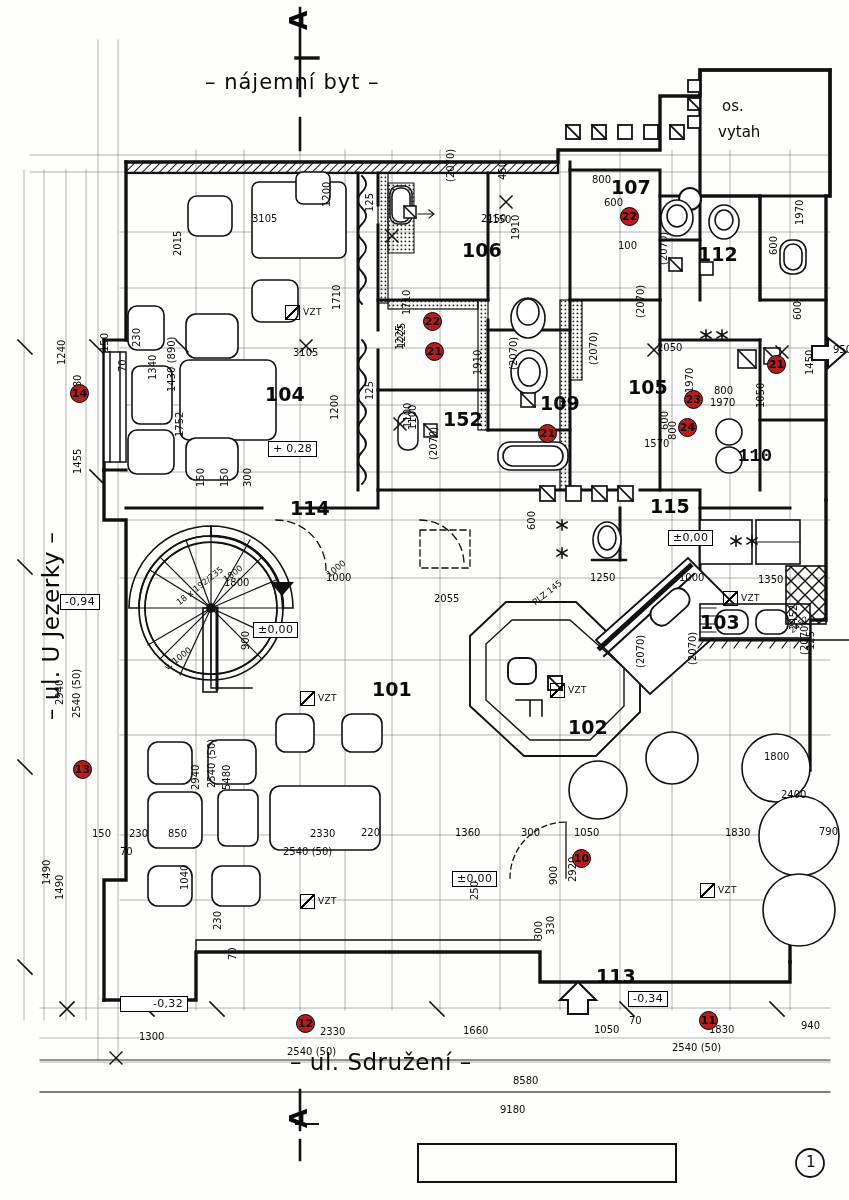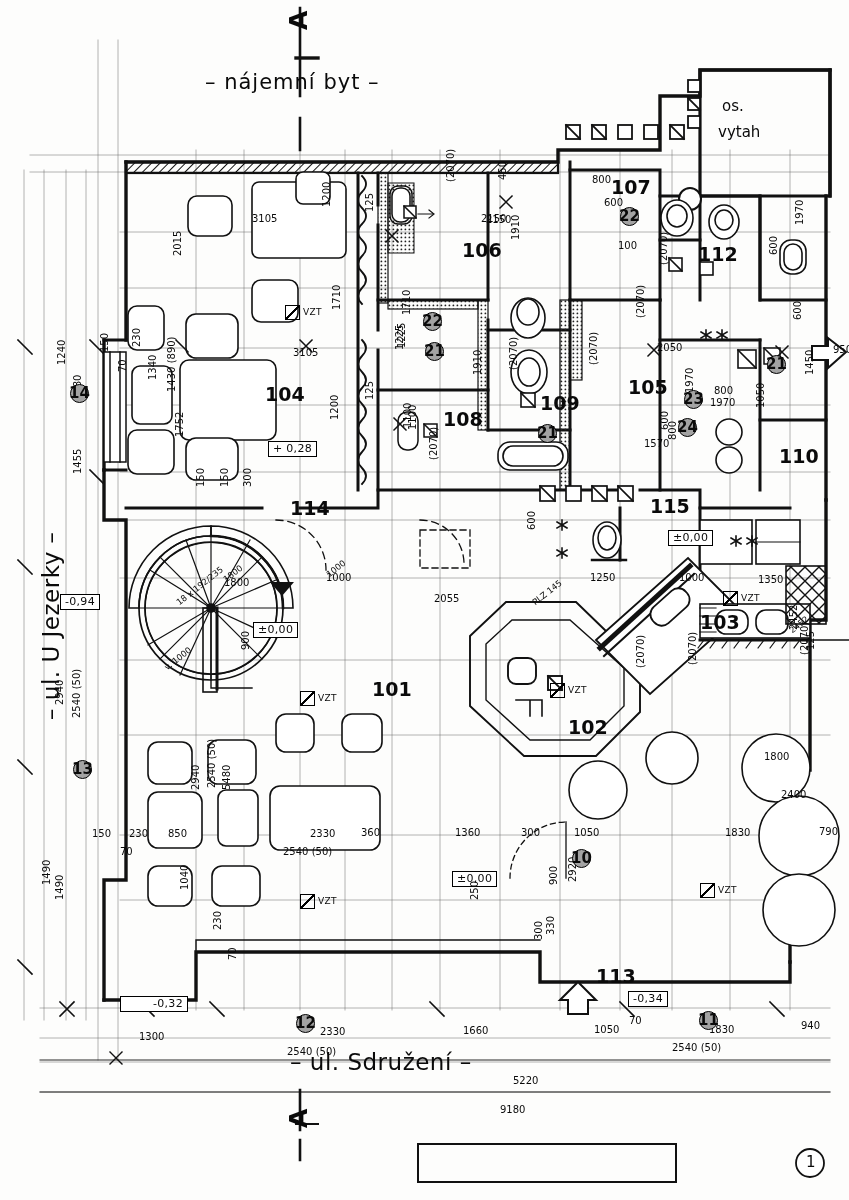--- a/index.html
+++ b/index.html
@@ -31,21 +31,21 @@
   .lvl{
     font-size:11px;border:1.4px solid #000;padding:1px 4px 2px 4px;
     background:#fff;letter-spacing:.3px;
   }
 
   .vzt{font-size:9px;letter-spacing:.3px;}
 
   .circ{
     width:17px;height:17px;border:1.6px solid #000;border-radius:50%;
     display:flex;align-items:center;justify-content:center;
-    font-size:15px;background:#a3a3a3;font-weight:600;
+    font-size:11px;background:#b91c1c;font-weight:600;
   }
 
   .titleblock{
     position:absolute;border:1.8px solid #000;background:#fff;
     padding:4px 10px 5px 10px;font-size:17px;letter-spacing:.6px;
   }
   .sect-A{font-size:25px;font-weight:600;transform-origin:0 0;}
   .os-vytah{font-size:15px;line-height:1.35;}
 </style>
 </head>
@@ -445,23 +445,23 @@
 <div class="lbl" style="left:806px;top:1155px;font-size:15px;">1</div>
 
 <div id="rooms-layer">
       <div class="lbl room" style="left: 372px; top: 680px;">101</div>
       <div class="lbl room" style="left: 568px; top: 718px;">102</div>
       <div class="lbl room" style="left: 700px; top: 613px;">103</div>
       <div class="lbl room" style="left: 265px; top: 385px;">104</div>
       <div class="lbl room" style="left: 628px; top: 378px;">105</div>
       <div class="lbl room" style="left: 462px; top: 241px;">106</div>
       <div class="lbl room" style="left: 611px; top: 178px;">107</div>
-      <div class="lbl room" style="left: 443px; top: 410px;">108</div>
+      <div class="lbl room" style="left: 443px; top: 410px;">152</div>
       <div class="lbl room" style="left: 540px; top: 394px;">109</div>
-      <div class="lbl room" style="left: 779px; top: 447px;">110</div>
+      <div class="lbl room" style="left: 738px; top: 447px; font-family: Liberation Mono, monospace;">110</div>
       <div class="lbl room" style="left: 698px; top: 245px;">112</div>
       <div class="lbl room" style="left: 596px; top: 967px;">113</div>
       <div class="lbl room" style="left: 290px; top: 499px;">114</div>
       <div class="lbl room" style="left: 650px; top: 497px;">115</div>
     </div>
 <div id="levels-layer">
       <div class="lbl lvl" style="left: 268px; top: 441px;">+ 0,28</div>
       <div class="lbl lvl" style="left: 253px; top: 622px;">±0,00</div>
       <div class="lbl lvl" style="left: 668px; top: 530px;">±0,00</div>
       <div class="lbl lvl" style="left: 452px; top: 871px;">±0,00</div>
@@ -487,32 +487,32 @@
       <div class="lbl dim" style="left: 455px; top: 828px;">1360</div>
       <div class="lbl dim" style="left: 310px; top: 829px;">2330</div>
       <div class="lbl dim" style="left: 283px; top: 847px;">2540 (50)</div>
       <div class="lbl dim" style="left: 139px; top: 1032px;">1300</div>
       <div class="lbl dim" style="left: 320px; top: 1027px;">2330</div>
       <div class="lbl dim" style="left: 287px; top: 1047px;">2540 (50)</div>
       <div class="lbl dim" style="left: 463px; top: 1026px;">1660</div>
       <div class="lbl dim" style="left: 709px; top: 1025px;">1830</div>
       <div class="lbl dim" style="left: 672px; top: 1043px;">2540 (50)</div>
       <div class="lbl dim" style="left: 801px; top: 1021px;">940</div>
-      <div class="lbl dim" style="left: 513px; top: 1076px;">5220</div>
+      <div class="lbl dim" style="left: 513px; top: 1076px;">8580</div>
       <div class="lbl dim" style="left: 500px; top: 1105px;">9180</div>
       <div class="lbl dim" style="left: 594px; top: 1025px;">1050</div>
       <div class="lbl dim" style="left: 833px; top: 345px;">950</div>
       <div class="lbl dim" style="left: 714px; top: 386px;">800</div>
       <div class="lbl dim" style="left: 710px; top: 398px;">1970</div>
       <div class="lbl dim" style="left: 604px; top: 198px;">600</div>
       <div class="lbl dim" style="left: 592px; top: 175px;">800</div>
       <div class="lbl dim" style="left: 618px; top: 228px; margin-top: 13px;">100</div>
       <div class="lbl dim" style="left: 819px; top: 827px;">790</div>
       <div class="lbl dim" style="left: 781px; top: 790px;">2400</div>
-      <div class="lbl dim" style="left: 361px; top: 828px;">360</div>
+      <div class="lbl dim" style="left: 361px; top: 828px;">220</div>
       <div class="lbl dim" style="left: 521px; top: 828px;">300</div>
       <div class="lbl dim" style="left: 629px; top: 1016px;">70</div>
       <div class="lbl dim" style="left: 92px; top: 829px;">150</div>
       <div class="lbl dim" style="left: 129px; top: 829px;">230</div>
       <div class="lbl dim" style="left: 168px; top: 829px;">850</div>
       <div class="lbl dim" style="left: 120px; top: 847px;">70</div>
       <div class="lbl dim" style="left: 486px; top: 215px;">2150</div>
     </div>
 <div id="dimv-layer">
       <div class="lbl dim dim-v" style="left: 173px; top: 256px;">2015</div>

